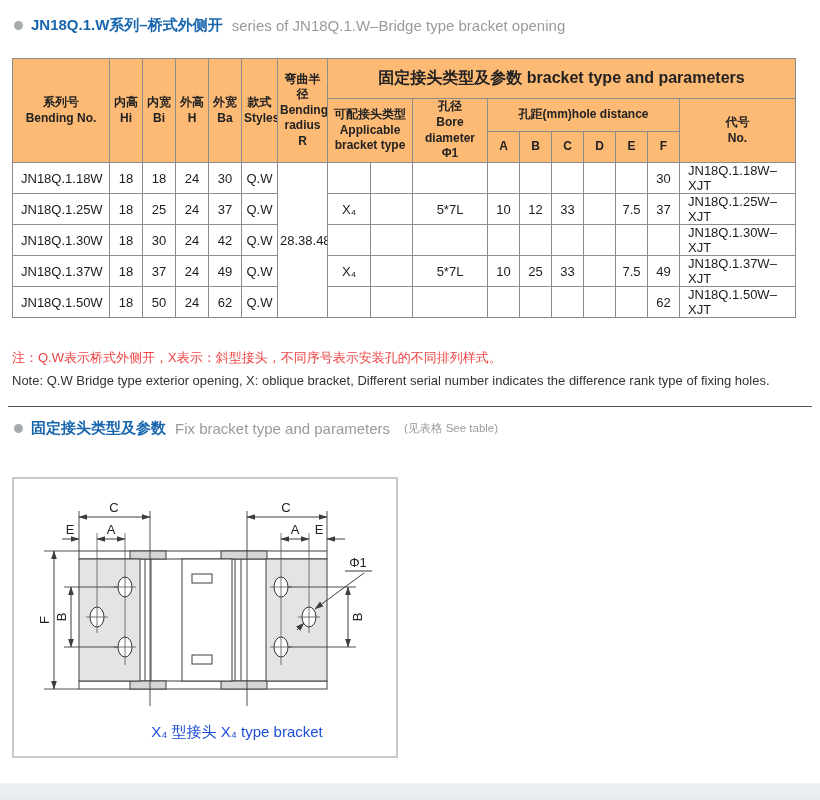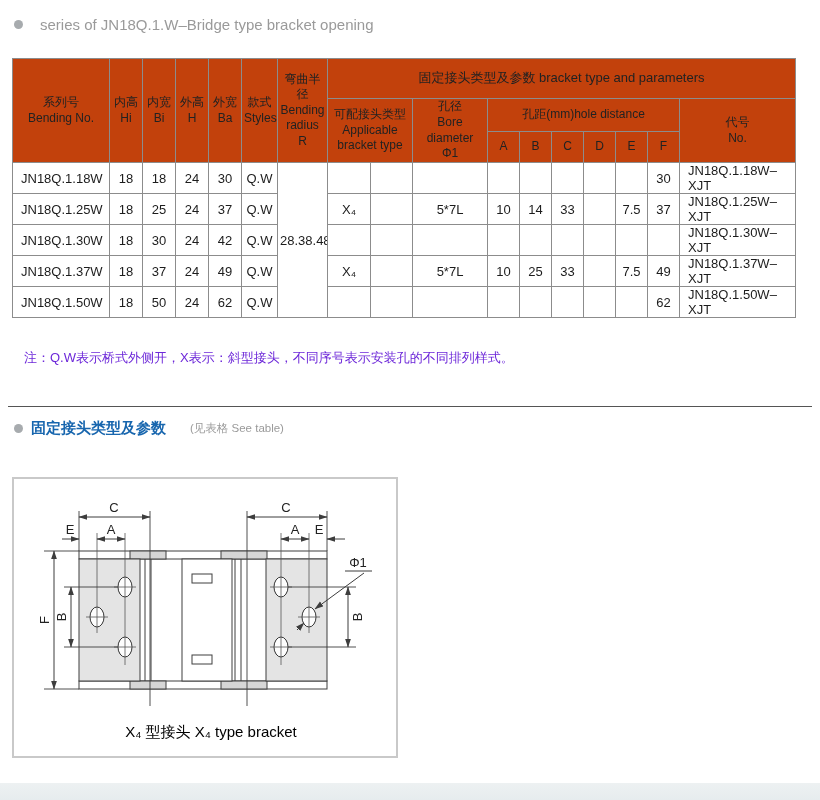--- a/index.html
+++ b/index.html
@@ -7,56 +7,57 @@
     width:820px;height:800px;position:relative;overflow:hidden;
     background:#ffffff;
     font-family:"Liberation Sans","DejaVu Sans",sans-serif;
     color:#1c1c1c;
   }
   
   .sec-title{position:absolute;left:14px;display:flex;align-items:center;font-size:15px;white-space:nowrap;}
   .bullet{width:9px;height:9px;border-radius:50%;background:#a7abae;display:inline-block;margin-right:8px;flex:0 0 auto;}
   .t-zh{color:#1866ae;font-weight:bold;}
   .t-en{color:#9a9a9a;margin-left:9px;}
-  .t-hint{color:#9a9a9a;font-size:11.5px;margin-left:24px;}
+  .t-hint{color:#9a9a9a;font-size:11.5px;margin-left:14px;}
 
   
   #main-table{position:absolute;left:12px;top:58px;}
   table{border-collapse:collapse;table-layout:fixed;width:784px;}
   th,td{border:1px solid #8c8c8c;text-align:center;padding:0 2px;overflow:hidden;}
-  thead th{background:#c2410c;font-weight:normal;font-size:12px;line-height:1.3;white-space:pre-line;color:#222;}
+  thead th{background:#fdba74;font-weight:bold;font-size:12px;line-height:1.3;white-space:pre-line;color:#222;}
   tbody td{font-size:13px;color:#1c1c1c;background:#fff;}
   tr.h1{height:40px;} tr.h2{height:33px;} tr.h3{height:31px;}
   tbody tr{height:27px;}
   td.al{text-align:left;padding-left:8px;}
 
   
   #notes{position:absolute;left:12px;top:346px;font-size:13px;line-height:1.8;}
-  #notes .nz{color:#6d28d9;margin-left:12px;}
+  #notes .nz{color:#ef4444;}
   #notes .ne{color:#333;}
 
   #divider{position:absolute;left:8px;top:406px;width:804px;height:1px;background:#555;}
 
   #sec2{top:419px;text-align:right;}
   #sec1{top:16px;}
 
   
   #diagram-box{position:absolute;left:12px;top:477px;width:386px;height:281px;border:2px solid #c9c9c9;box-sizing:border-box;background:#fff;}
   #diagram-box svg{display:block;}
-  .caption{position:absolute;left:6px;bottom:14px;width:100%;text-align:center;font-size:15px;color:#000000;}
+  .caption{position:absolute;left:0;bottom:14px;width:100%;text-align:center;font-size:15px;color:#1d4ed8;padding-left:32px;}
   svg text{font-family:"Liberation Sans","DejaVu Sans",sans-serif;font-size:13px;fill:#222;}
 
   #bottom-bar{position:absolute;left:0;top:783px;width:820px;height:17px;
     background:linear-gradient(to bottom,#edf1f2,#e6ecee);}
 </style>
 </head>
 <body>
 
 <div class="sec-title" id="sec1">
   <span class="bullet"></span>
+  <span class="t-zh">JN18Q.1.W系列–桥式外侧开</span>
   <span class="t-en">series of JN18Q.1.W–Bridge type bracket opening</span>
 </div>
 
 <div id="main-table">
 <table>
   <colgroup>
     <col style="width:97px">
         <col style="width:33px">
         <col style="width:33px">
         <col style="width:33px">
@@ -85,21 +86,21 @@
       <th rowspan="3">外高
 H</th>
       <th rowspan="3">外宽
 Ba</th>
       <th rowspan="3">款式
 Styles</th>
       <th rowspan="3">弯曲半径
 Bending
 radius
 R</th>
-      <th colspan="10" style="font-size:13px;">固定接头类型及参数 bracket type and parameters</th>
+      <th colspan="10" style="font-size:16px;">固定接头类型及参数 bracket type and parameters</th>
     </tr>
     <tr class="h2">
       <th colspan="2" rowspan="2">可配接头类型
 Applicable
 bracket type</th>
       <th rowspan="2">孔径
 Bore diameter
 Φ1</th>
       <th colspan="6">孔距(mm)hole distance</th>
       <th rowspan="2">代号
@@ -138,21 +139,21 @@
       <td class="al">JN18Q.1.25W</td>
       <td>18</td>
       <td>25</td>
       <td>24</td>
       <td>37</td>
       <td>Q.W</td>
       <td>X₄</td>
       <td></td>
       <td>5*7L</td>
       <td>10</td>
-      <td>14</td>
+      <td>12</td>
       <td>33</td>
       <td></td>
       <td>7.5</td>
       <td>37</td>
       <td class="al">JN18Q.1.25W–XJT</td>
     </tr>
     <tr>
       <td class="al">JN18Q.1.30W</td>
       <td>18</td>
       <td>30</td>
@@ -205,27 +206,29 @@
       <td></td>
       <td>62</td>
       <td class="al">JN18Q.1.50W–XJT</td>
     </tr>
   </tbody>
 </table>
 </div>
 
 <div id="notes">
   <div class="nz">注：Q.W表示桥式外侧开，X表示：斜型接头，不同序号表示安装孔的不同排列样式。</div>
+  <div class="ne">Note: Q.W Bridge type exterior opening, X: oblique bracket, Different serial number indicates the difference rank type of fixing holes.</div>
 </div>
 
 <div id="divider"></div>
 
 <div class="sec-title" id="sec2">
   <span class="bullet"></span>
   <span class="t-zh">固定接头类型及参数</span>
+  <span class="t-en">Fix bracket type and parameters</span>
   <span class="t-hint">(见表格 See table)</span>
 </div>
 
 <div id="diagram-box">
   <svg viewBox="0 0 382 277" width="382" height="277">
     <defs>
       <marker id="arw" markerWidth="9" markerHeight="7" refX="8.4" refY="3" orient="auto-start-reverse">
         <path d="M0,0 L9,3 L0,6 Z" fill="#3d3d3d"></path>
       </marker>
     </defs>

